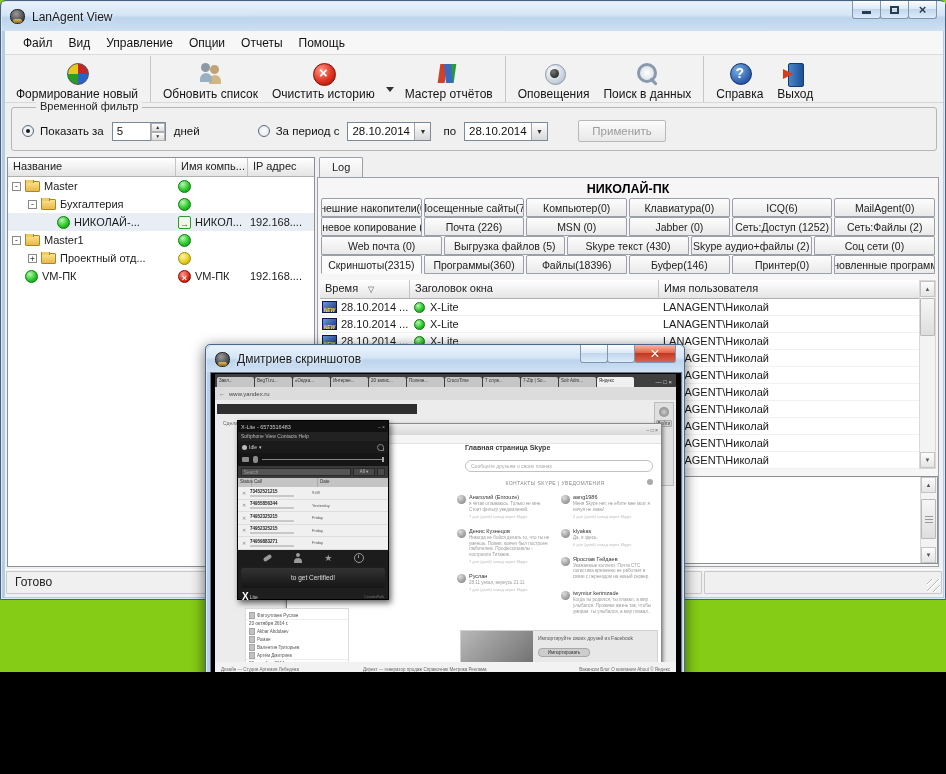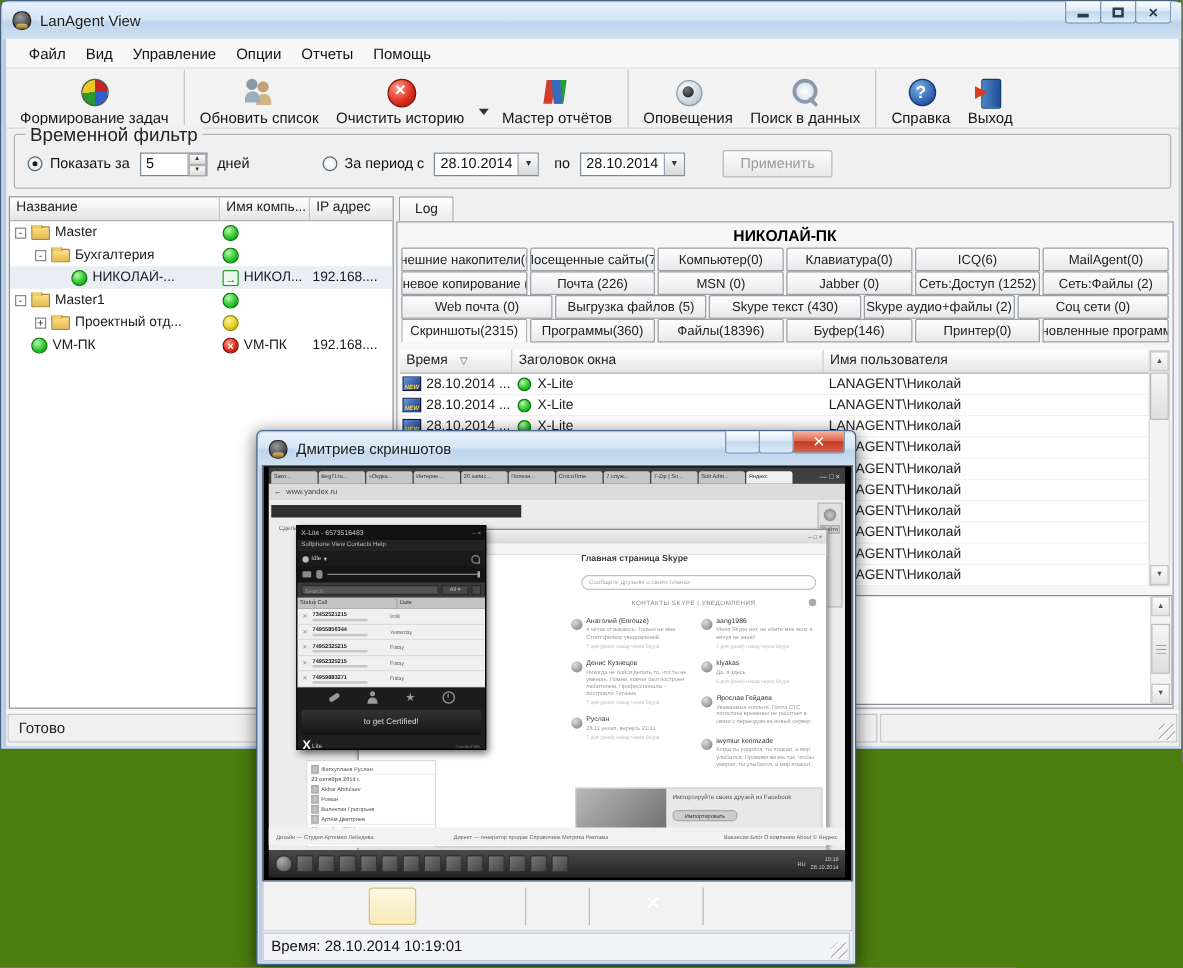--- a/index.html
+++ b/index.html
@@ -1,17 +1,17 @@
 <!DOCTYPE html>
 <html><head>
 <meta charset="utf-8">
 <style>
 *{margin:0;padding:0;box-sizing:border-box}
 body{background:#000;font-family:"Liberation Sans",sans-serif}
-.stage{position:relative;width:946px;height:774px;background:#4d7c0f;overflow:hidden}
+.stage{position:relative;width:946px;height:672px;background:#84cc16;overflow:hidden}
 
 
 #main-window{position:absolute;left:0;top:0;width:946px;height:600px;background:#b4cde6;border:1px solid #46627e;border-radius:6px 6px 0 0;box-shadow:inset 0 0 0 1px rgba(255,255,255,.55)}
 .mw-title{position:absolute;left:1px;top:1px;width:943px;height:29px;display:flex;align-items:center;padding-left:8px;background:linear-gradient(180deg,#e9f2fb,#d4e5f5 45%,#bcd4ec 55%,#cfe0f2)}
 .win-title-text{margin-left:7px;font-size:12px;color:#1b1b1b;text-shadow:0 0 4px #fff}
 .app-icon{width:15px;height:15px;background:radial-gradient(circle at 40% 30%,#9a9a9a,#3c3c3c 75%);border-radius:45%;border:1px solid #222;position:relative}
 .app-icon::after{content:"";position:absolute;bottom:0;left:2px;right:2px;height:4px;background:linear-gradient(#dcbe66,#8a6a20);border-radius:2px}
 .win-btns{position:absolute;right:8px;top:0;display:flex}
 .wbtn{width:29px;height:18px;border:1px solid #7d97b2;border-top:none;background:linear-gradient(#fdfeff,#dde9f6 45%,#c2d6ec 50%,#dcebf9);display:flex;align-items:center;justify-content:center;border-radius:0 0 3px 3px;margin-left:-1px}
 .wbtn .g-min{width:9px;height:3px;background:#2a3c50;margin-top:6px}
@@ -43,21 +43,21 @@
 .ic-search::after{width:9px;height:3px;left:16px;top:19px;background:#8a9aac;border-radius:2px;transform:rotate(45deg)}
 .ic-help::before{width:20px;height:20px;left:4px;top:2px;border-radius:50%;background:radial-gradient(circle at 35% 30%,#7ab0e8,#2a5aa8 70%,#173f80);border:1px solid #12346a}
 .ic-help::after{content:"?";left:0;top:2px;width:28px;text-align:center;color:#fff;font:bold 14px/20px "Liberation Sans",sans-serif}
 .ic-exit::before{width:14px;height:22px;right:5px;top:2px;background:linear-gradient(90deg,#4a86c8,#1d4f96);border:1px solid #123b70;border-radius:2px}
 .ic-exit::after{width:0;height:0;left:2px;top:8px;border-top:5px solid transparent;border-bottom:5px solid transparent;border-left:10px solid #d83a1a}
 .ic-drop{width:12px}
 .ic-drop::after{left:2px;top:12px;border-left:4px solid transparent;border-right:4px solid transparent;border-top:5px solid #333}
 
 
 .filter-group{position:absolute;left:6px;top:76px;width:926px;height:44px;border:1px solid #b5b5b5;border-radius:3px}
-.filter-legend{position:absolute;top:-8px;left:8px;background:#f0f0f0;padding:0 4px;font-size:15px;color:#222}
+.filter-legend{position:absolute;top:-8px;left:24px;background:#f0f0f0;padding:0 4px;font-size:11px;color:#222}
 .filter-row{display:flex;align-items:center;height:100%;padding-top:4px;font-size:11.5px;color:#111}
 .radio{width:12px;height:12px;border-radius:50%;border:1px solid #5a6a7a;background:radial-gradient(#fff,#dde4ea);position:relative;flex:none}
 .radio.on::after{content:"";position:absolute;left:3px;top:3px;width:4px;height:4px;border-radius:50%;background:#1a1a1a}
 .spinbox{width:54px;height:19px;border:1px solid #7a8a9a;background:#fff;display:flex}
 .spin-val{flex:1;font-size:11.5px;padding:2px 0 0 4px}
 .spin-arrows{width:15px;display:flex;flex-direction:column;border-left:1px solid #9aa6b2}
 .spin-arrows span{flex:1;background:linear-gradient(#fdfdfd,#dcdcdc);border:1px solid #b0b0b0;font-size:5px;line-height:7px;text-align:center;color:#333}
 .dropsel{width:84px;height:19px;border:1px solid #7a8a9a;background:#fff;display:flex}
 .dropsel .dval{flex:1;font-size:11.5px;padding:2px 0 0 4px}
 .dropsel .dbtn{width:16px;background:linear-gradient(#fdfdfd,#d8d8d8);border-left:1px solid #9aa6b2;text-align:center;font-size:7px;line-height:17px;color:#333}
@@ -280,21 +280,21 @@
           <span class="menu-item">Вид</span>
           <span class="menu-item">Управление</span>
           <span class="menu-item">Опции</span>
           <span class="menu-item">Отчеты</span>
           <span class="menu-item">Помощь</span>
         </div>
 
       <div class="toolbar">
           <div class="tb-item">
           <span class="ic ic-tasks"></span>
-          <span>Формирование задач</span>
+          <span>Формирование новый</span>
         </div>
           <div class="tb-item grp">
           <span class="ic ic-refresh"></span>
           <span>Обновить список</span>
         </div>
           <div class="tb-item">
           <span class="ic ic-clear"></span>
           <span>Очистить историю</span>
         </div>
           <div class="tb-item dropbtn">

